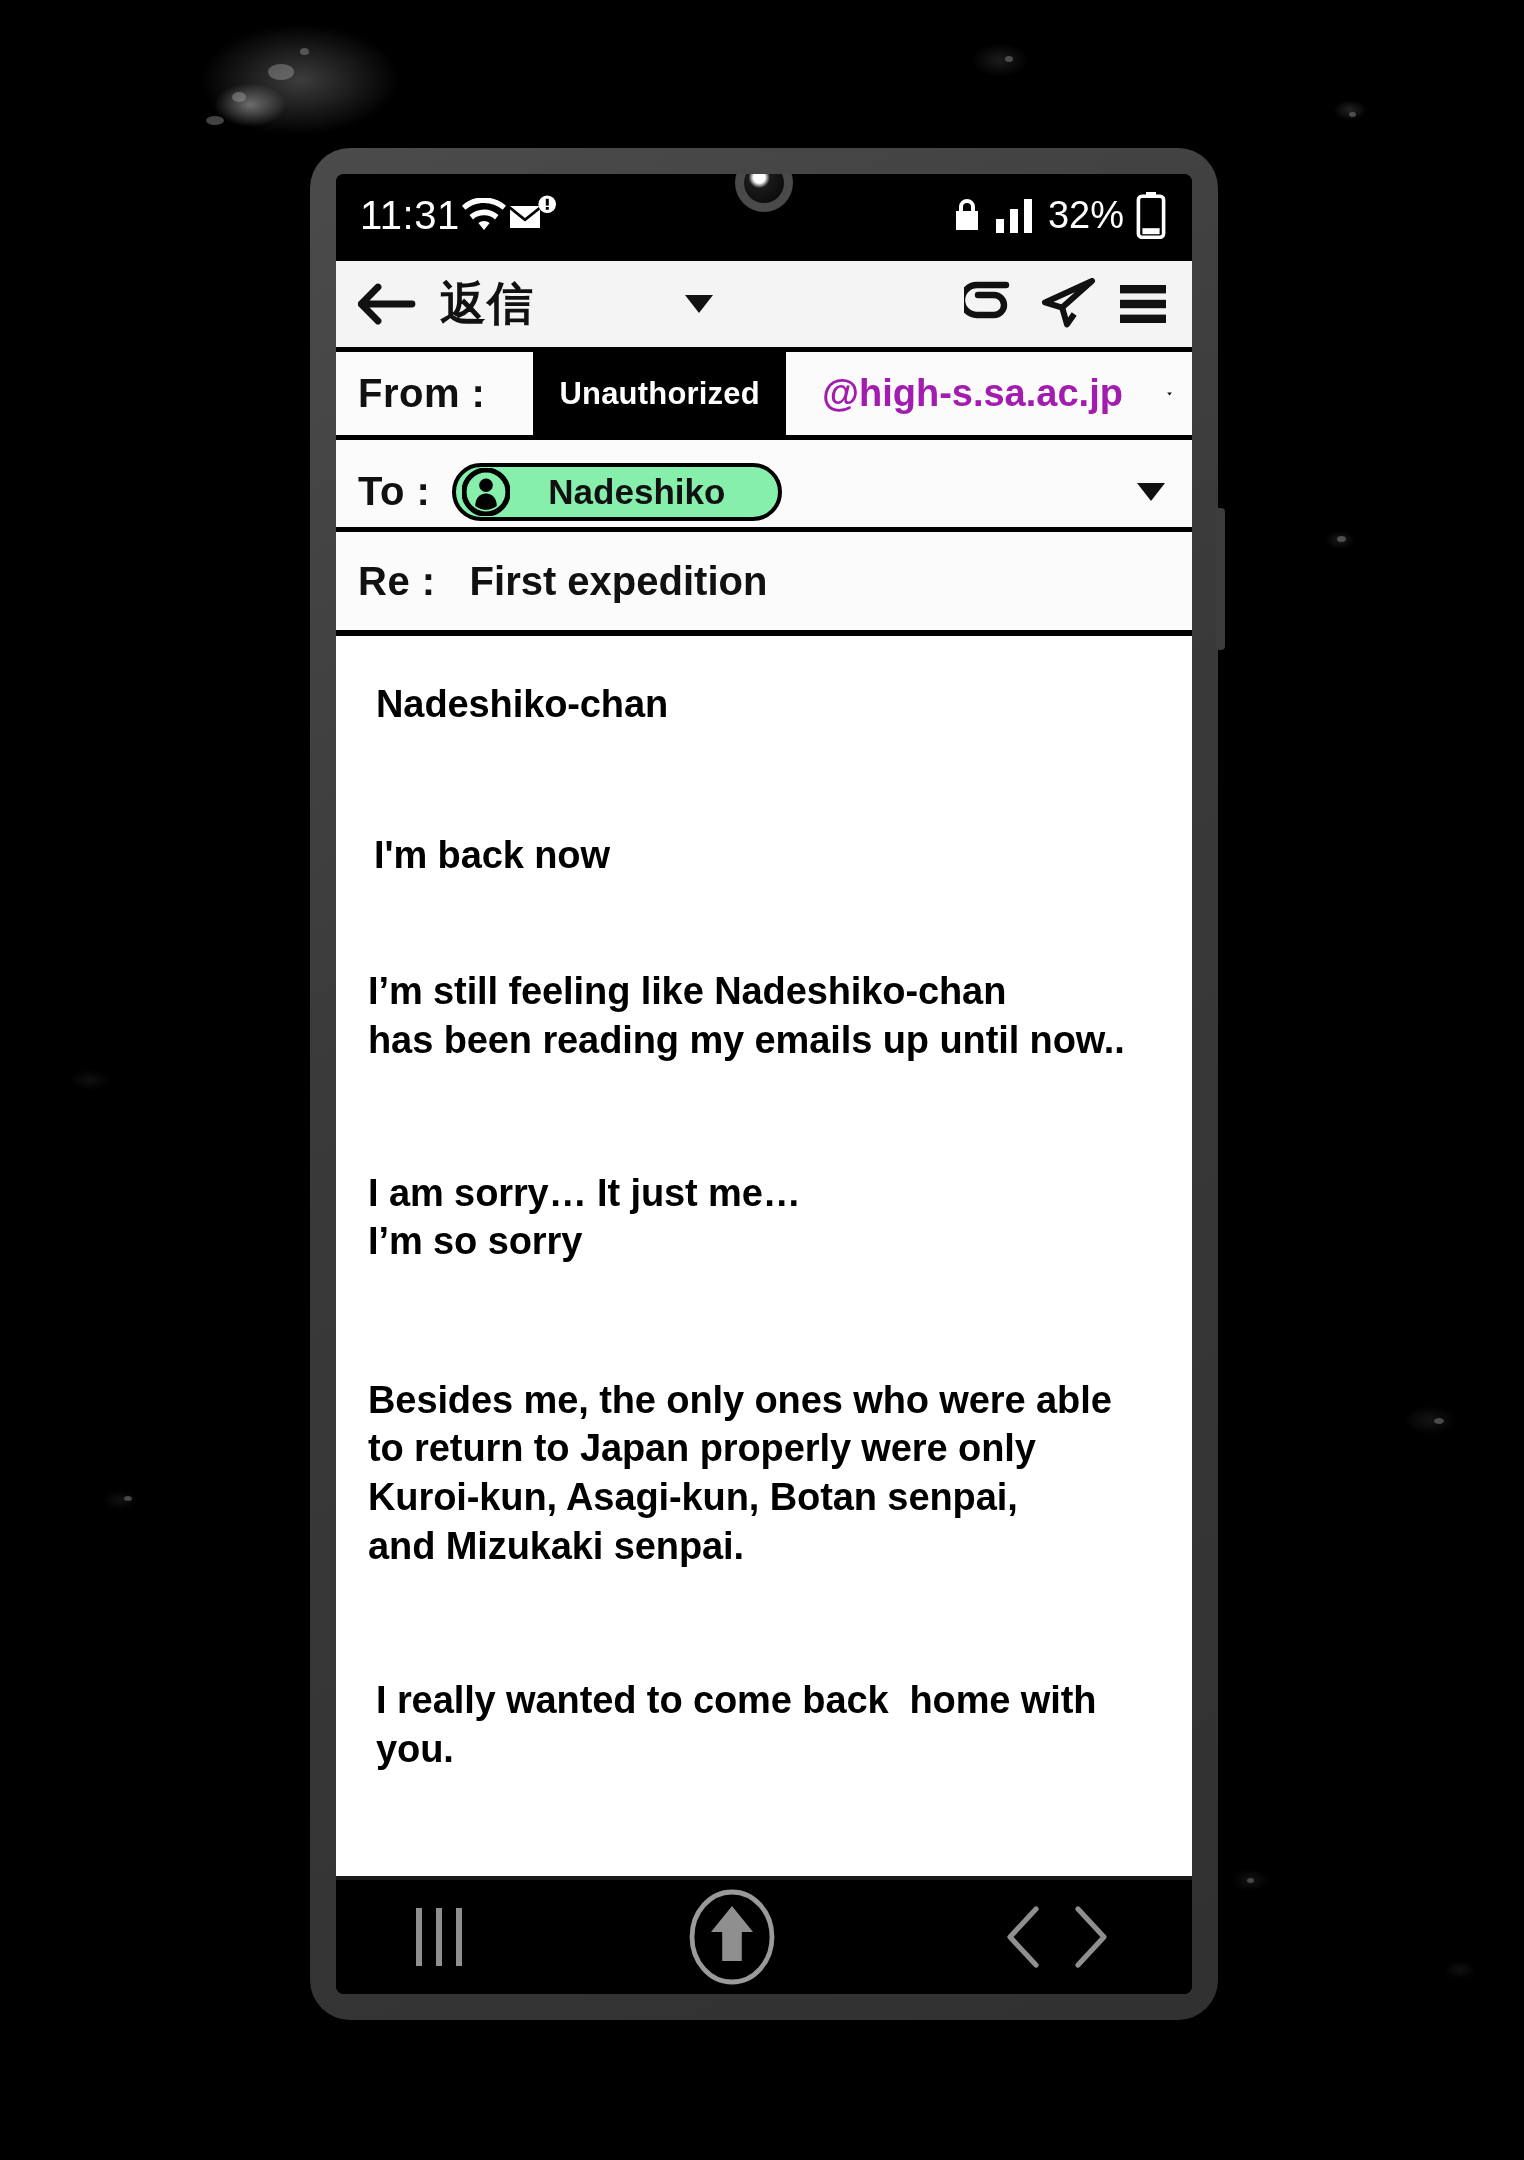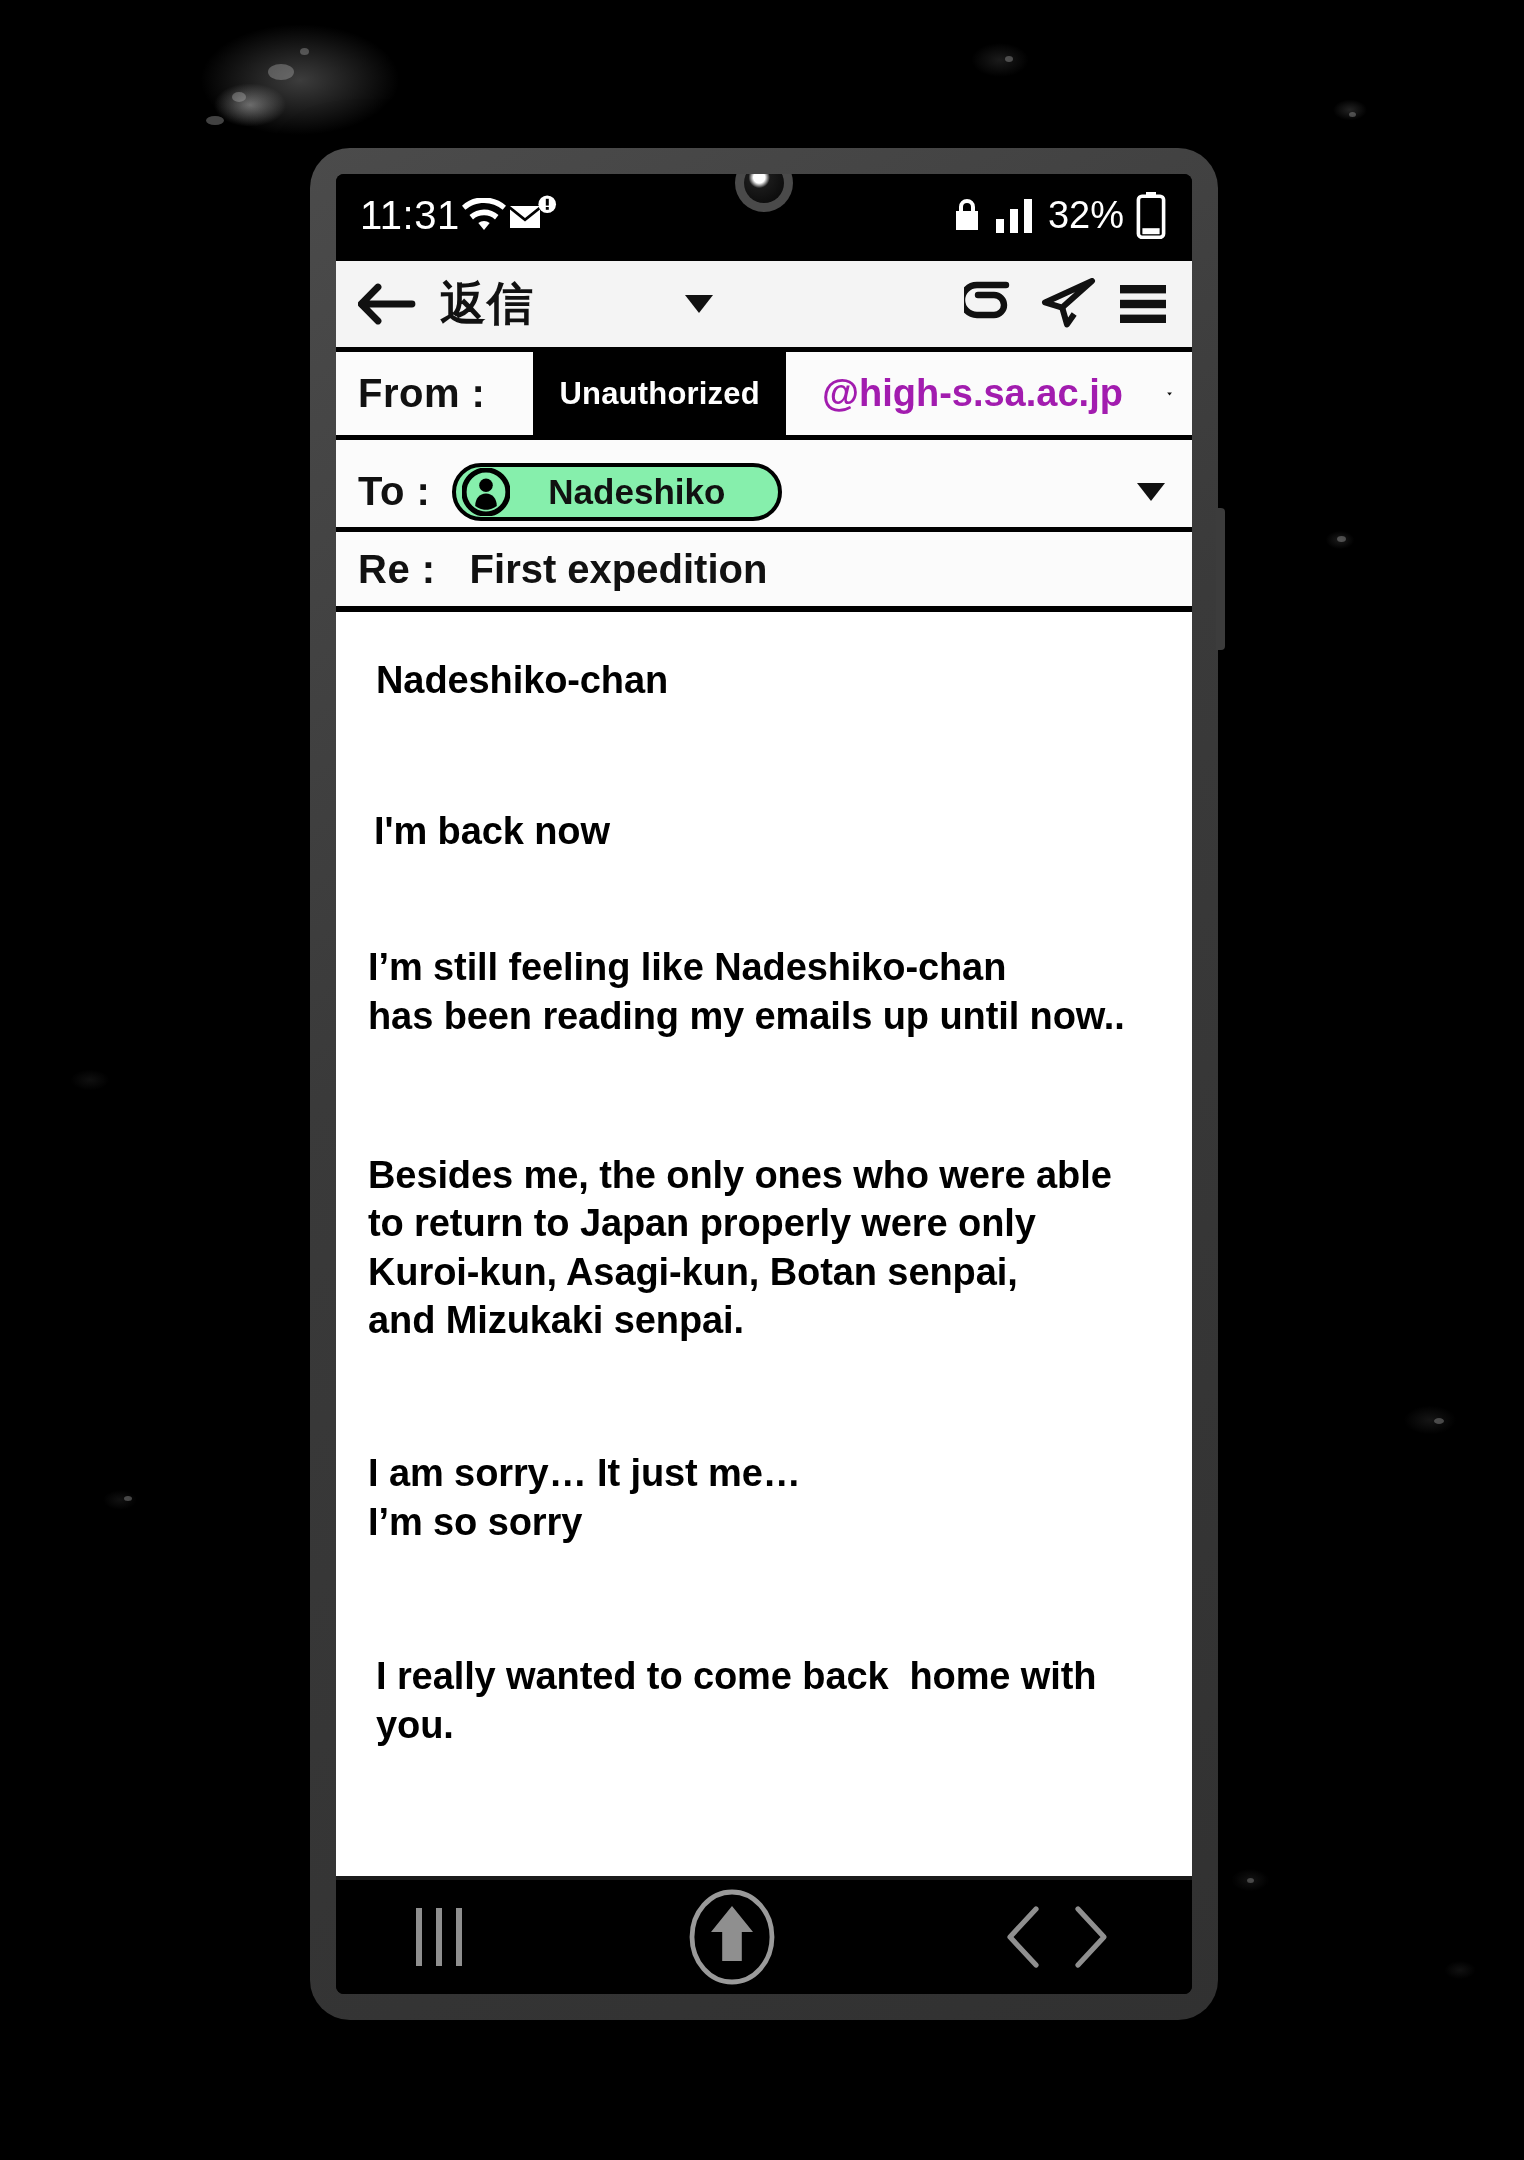--- a/index.html
+++ b/index.html
@@ -163,21 +163,21 @@
   .field-row {
     background: #fbfbfb;
     border-bottom: 5px solid #000;
     display: flex;
     align-items: center;
     flex: 0 0 auto;
     position: relative;
   }
   .row-from { height: 88px; padding-left: 22px; gap: 28px; }
   .row-to   { height: 92px; padding: 16px 26px 0 22px; }
-  .row-subj { height: 80px; padding-left: 22px; border-bottom: 6px solid #000; text-align: center; }
+  .row-subj { height: 104px; padding-left: 22px; border-bottom: 6px solid #000; text-align: center; }
 
   .flabel {
     font-size: 40px;
     font-weight: 700;
     color: #111;
     letter-spacing: 0.5px;
     white-space: nowrap;
   }
   .redacted {
     margin-left: 20px;
@@ -399,26 +399,26 @@
       <div class="field-row row-subj">
         <div class="flabel">Re :</div>
         <div class="subj-value">First expedition</div>
       </div>
 
       <div class="mailbody">
         <div class="para p-greeting">Nadeshiko-chan</div>
         <div class="para p-back">I'm back now</div>
         <div class="para p-feeling">I’m still feeling like Nadeshiko-chan
 has been reading my emails up until now..</div>
+        <div class="para p-sorry">I am sorry… It just me…
+I’m so sorry</div>
         <div class="para p-members">Besides me, the only ones who were able
 to return to Japan properly were only
 Kuroi-kun, Asagi-kun, Botan senpai,
 and Mizukaki senpai.</div>
-        <div class="para p-sorry">I am sorry… It just me…
-I’m so sorry</div>
         <div class="para p-home">I really wanted to come back  home with you.</div>
       </div>
     </div>
 
     <div class="navbar">
       <div class="nav-recents">
         <span></span>
           <span></span>
           <span></span>
       </div>

